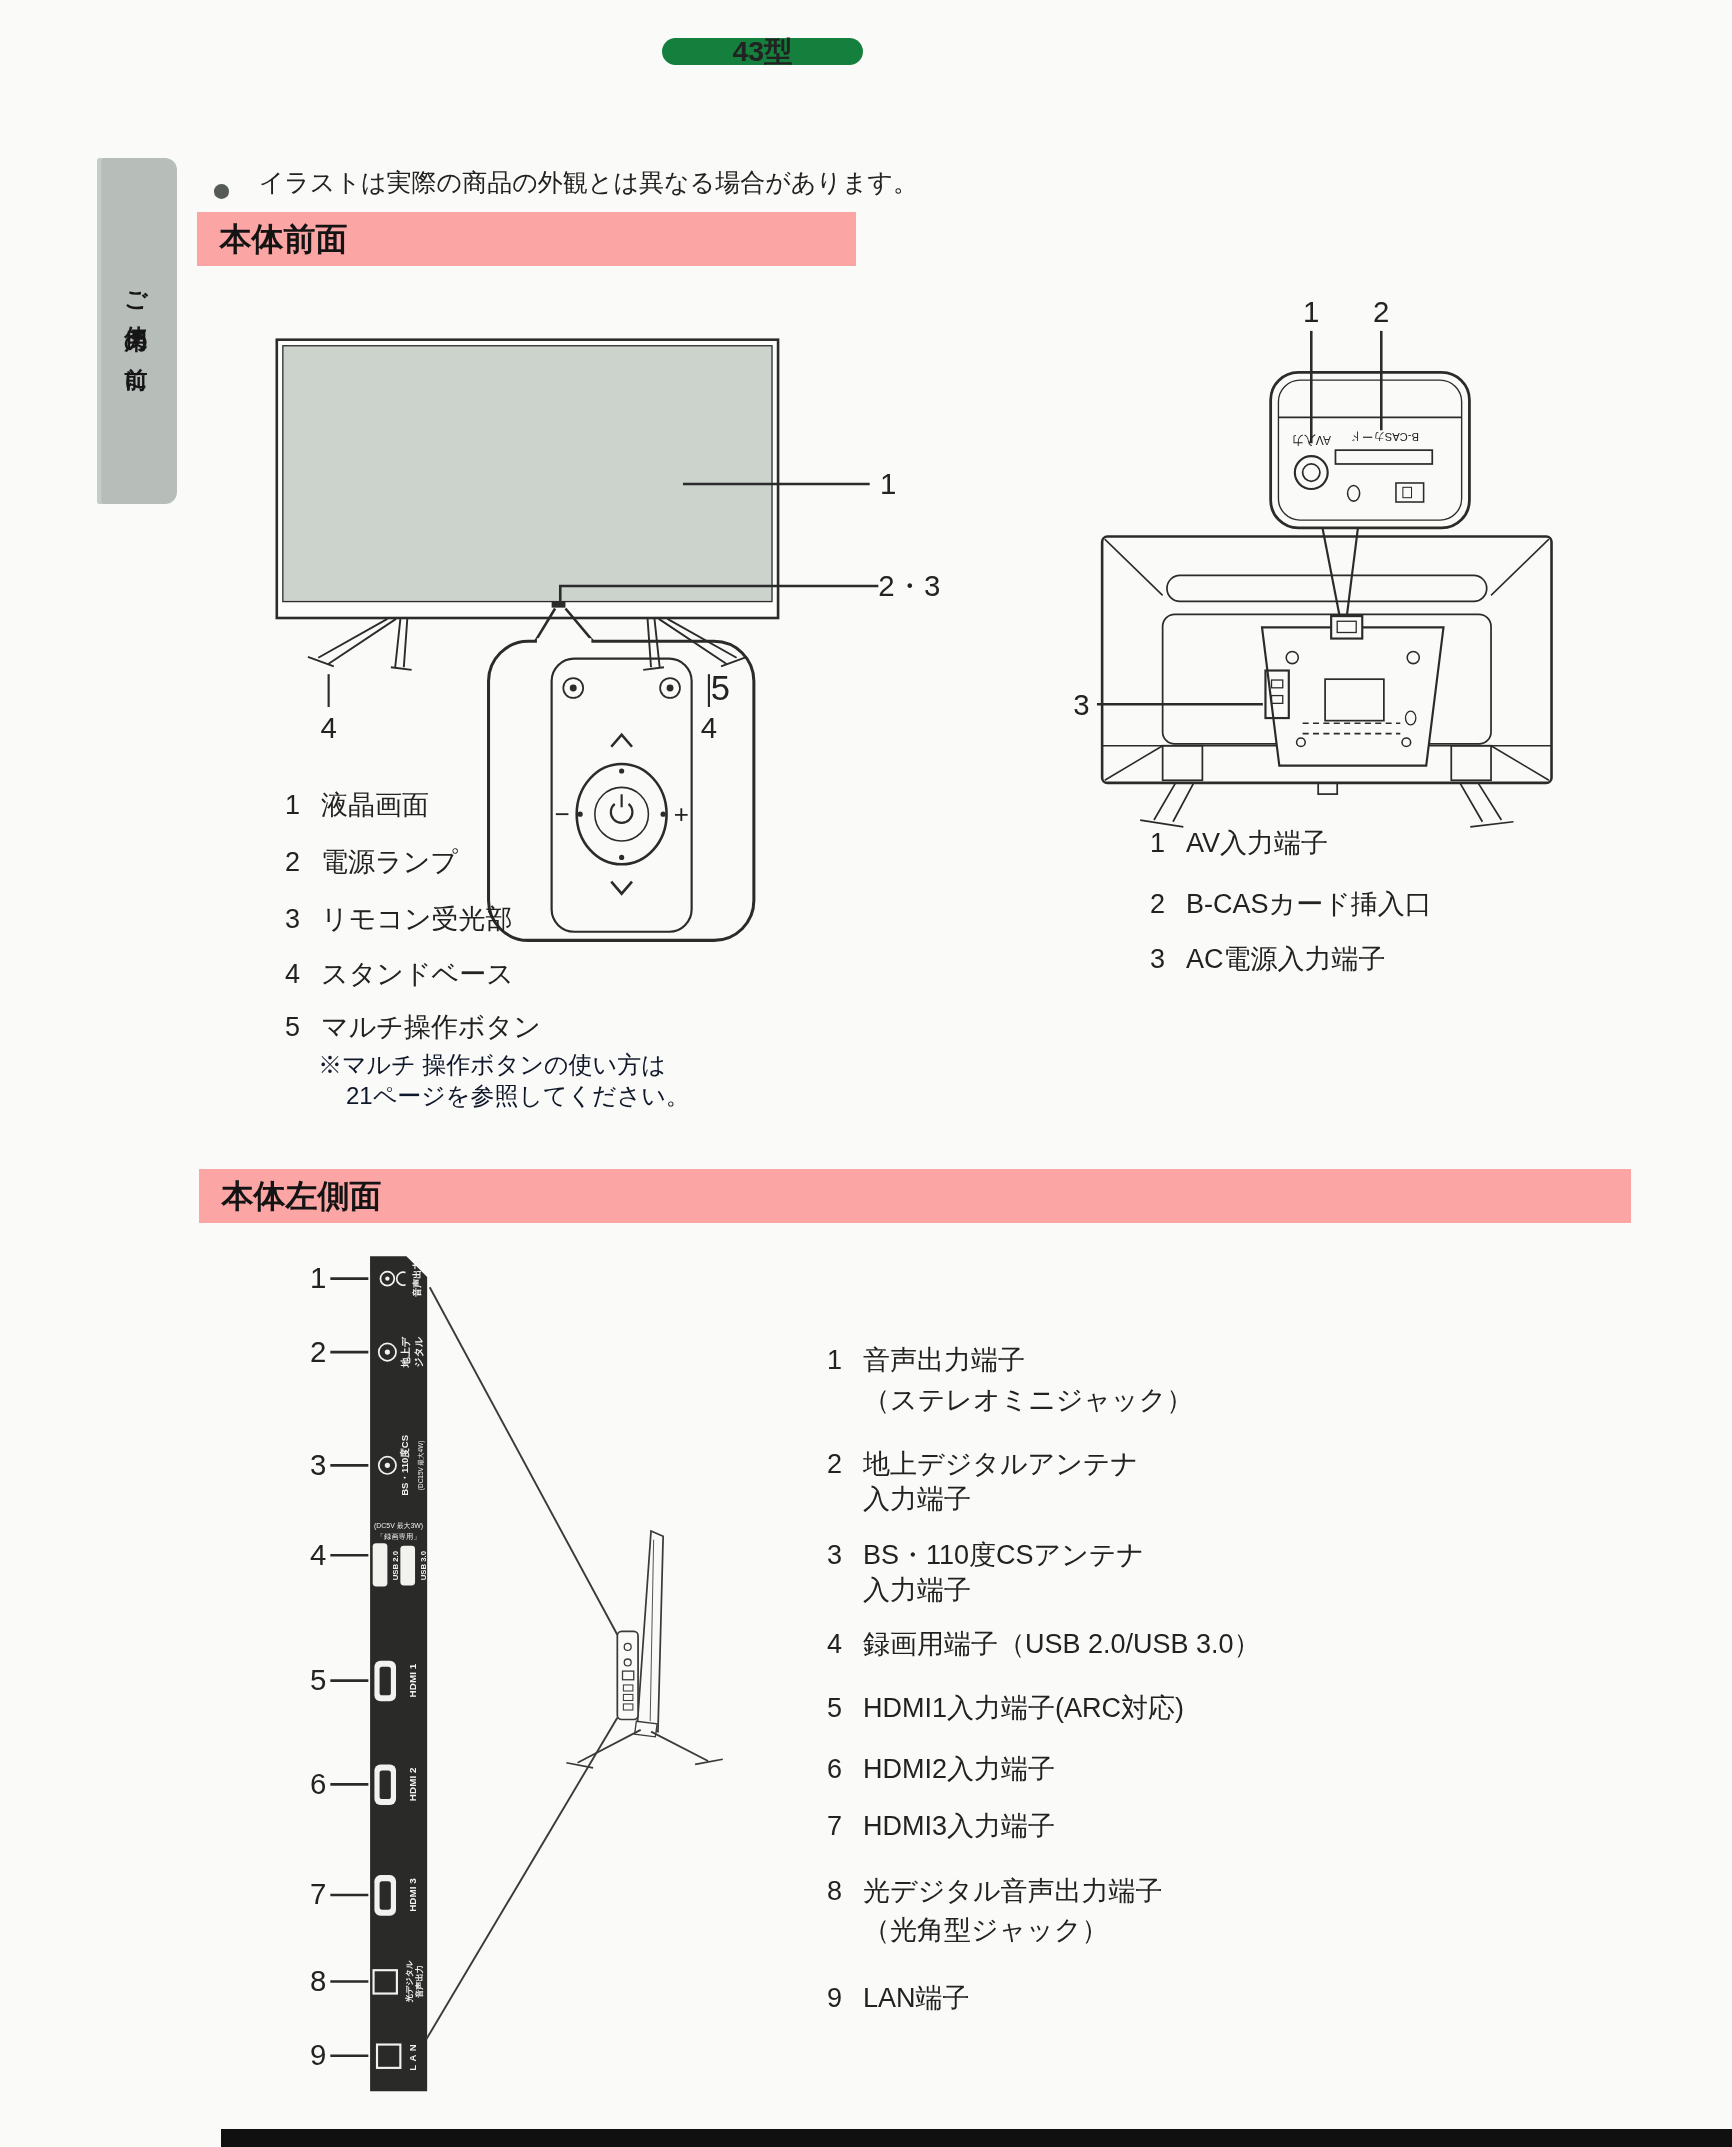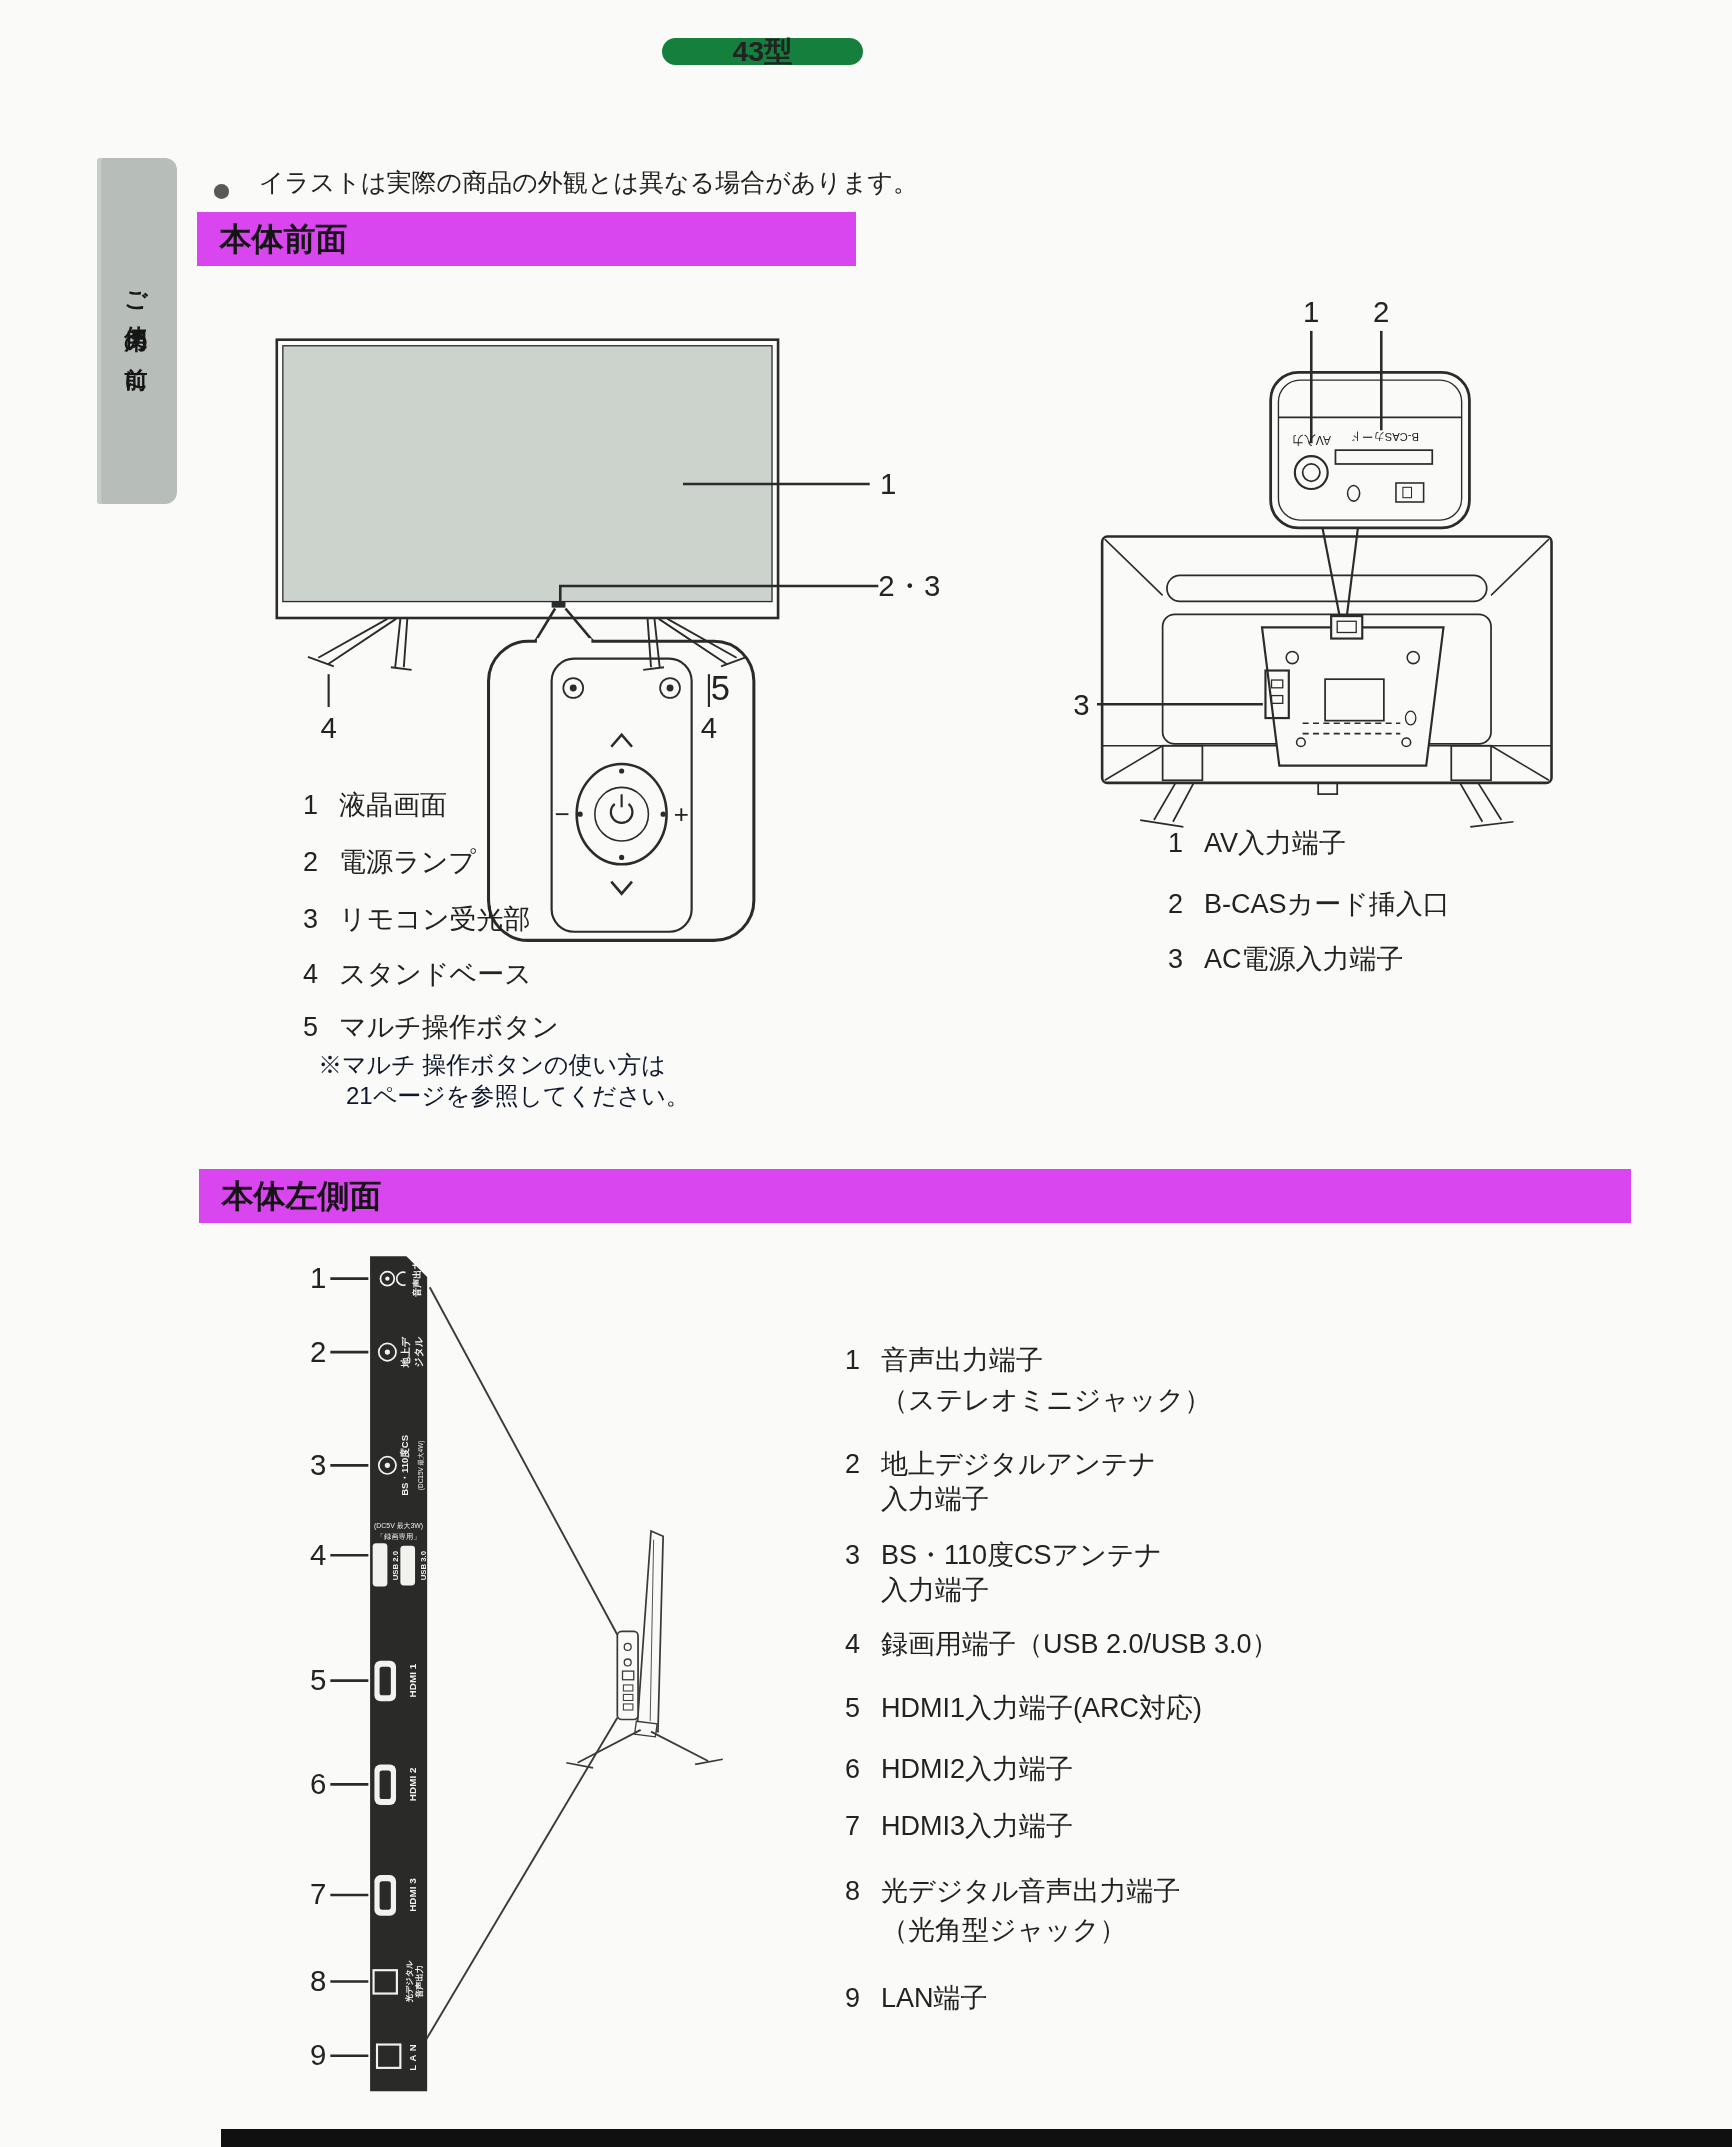--- a/index.html
+++ b/index.html
@@ -9,23 +9,23 @@
   .page-title{left:210px;top:12px;font-size:64px;font-weight:bold;letter-spacing:2.6px;white-space:nowrap;}
   .size-badge{left:662px;top:38px;width:201px;height:27px;background:#15803d;border-radius:23px;
         display:flex;align-items:center;justify-content:center;font-size:28.5px;font-weight:600;color:#222;}
   .note-row{left:214px;top:166px;display:flex;align-items:flex-end;gap:30px;}
   .bullet{width:14.7px;height:14.7px;border-radius:50%;background:#565b58;flex:0 0 auto;}
   .note-text{font-size:25px;color:#222;white-space:nowrap;}
   .side-tab{left:97px;top:158px;width:80px;height:346px;background:#b7beba;border-radius:3.5px 12px 12px 3.5px;
         display:flex;align-items:center;justify-content:center;box-shadow:inset 4.3px 0 0 #c6ccc8;}
   .side-tab span{writing-mode:vertical-rl;text-orientation:upright;font-size:23px;font-weight:bold;
         letter-spacing:5.2px;color:#161616;}
-  .hbar{height:54px;background:#d946ef;color:#141414;font-size:32px;font-weight:bold;line-height:54px;
+  .hbar{height:54px;background:#fca5a5;color:#141414;font-size:32px;font-weight:bold;line-height:54px;
         padding-left:22.5px;box-sizing:border-box;white-space:nowrap;}
-  .lrow{position:absolute;font-size:27px;color:#222;white-space:nowrap;line-height:31px;margin-left:18px;}
+  .lrow{position:absolute;font-size:27px;color:#222;white-space:nowrap;line-height:31px;}
   .lrow .ln{display:inline-block;width:36px;font-weight:500;}
   .note-line{position:absolute;font-size:24px;color:#0f172a;white-space:nowrap;text-align:center;}
   .footer-bar{left:221px;top:2129px;width:1512px;height:19px;background:#101010;}
   svg{position:absolute;overflow:visible;}
   svg text{font-family:"Liberation Sans",sans-serif;fill:#232323;}
   .dnum{font-size:34px;}
   .wtxt{fill:#f2f2ef;}
 </style>
 </head>
 <body>

